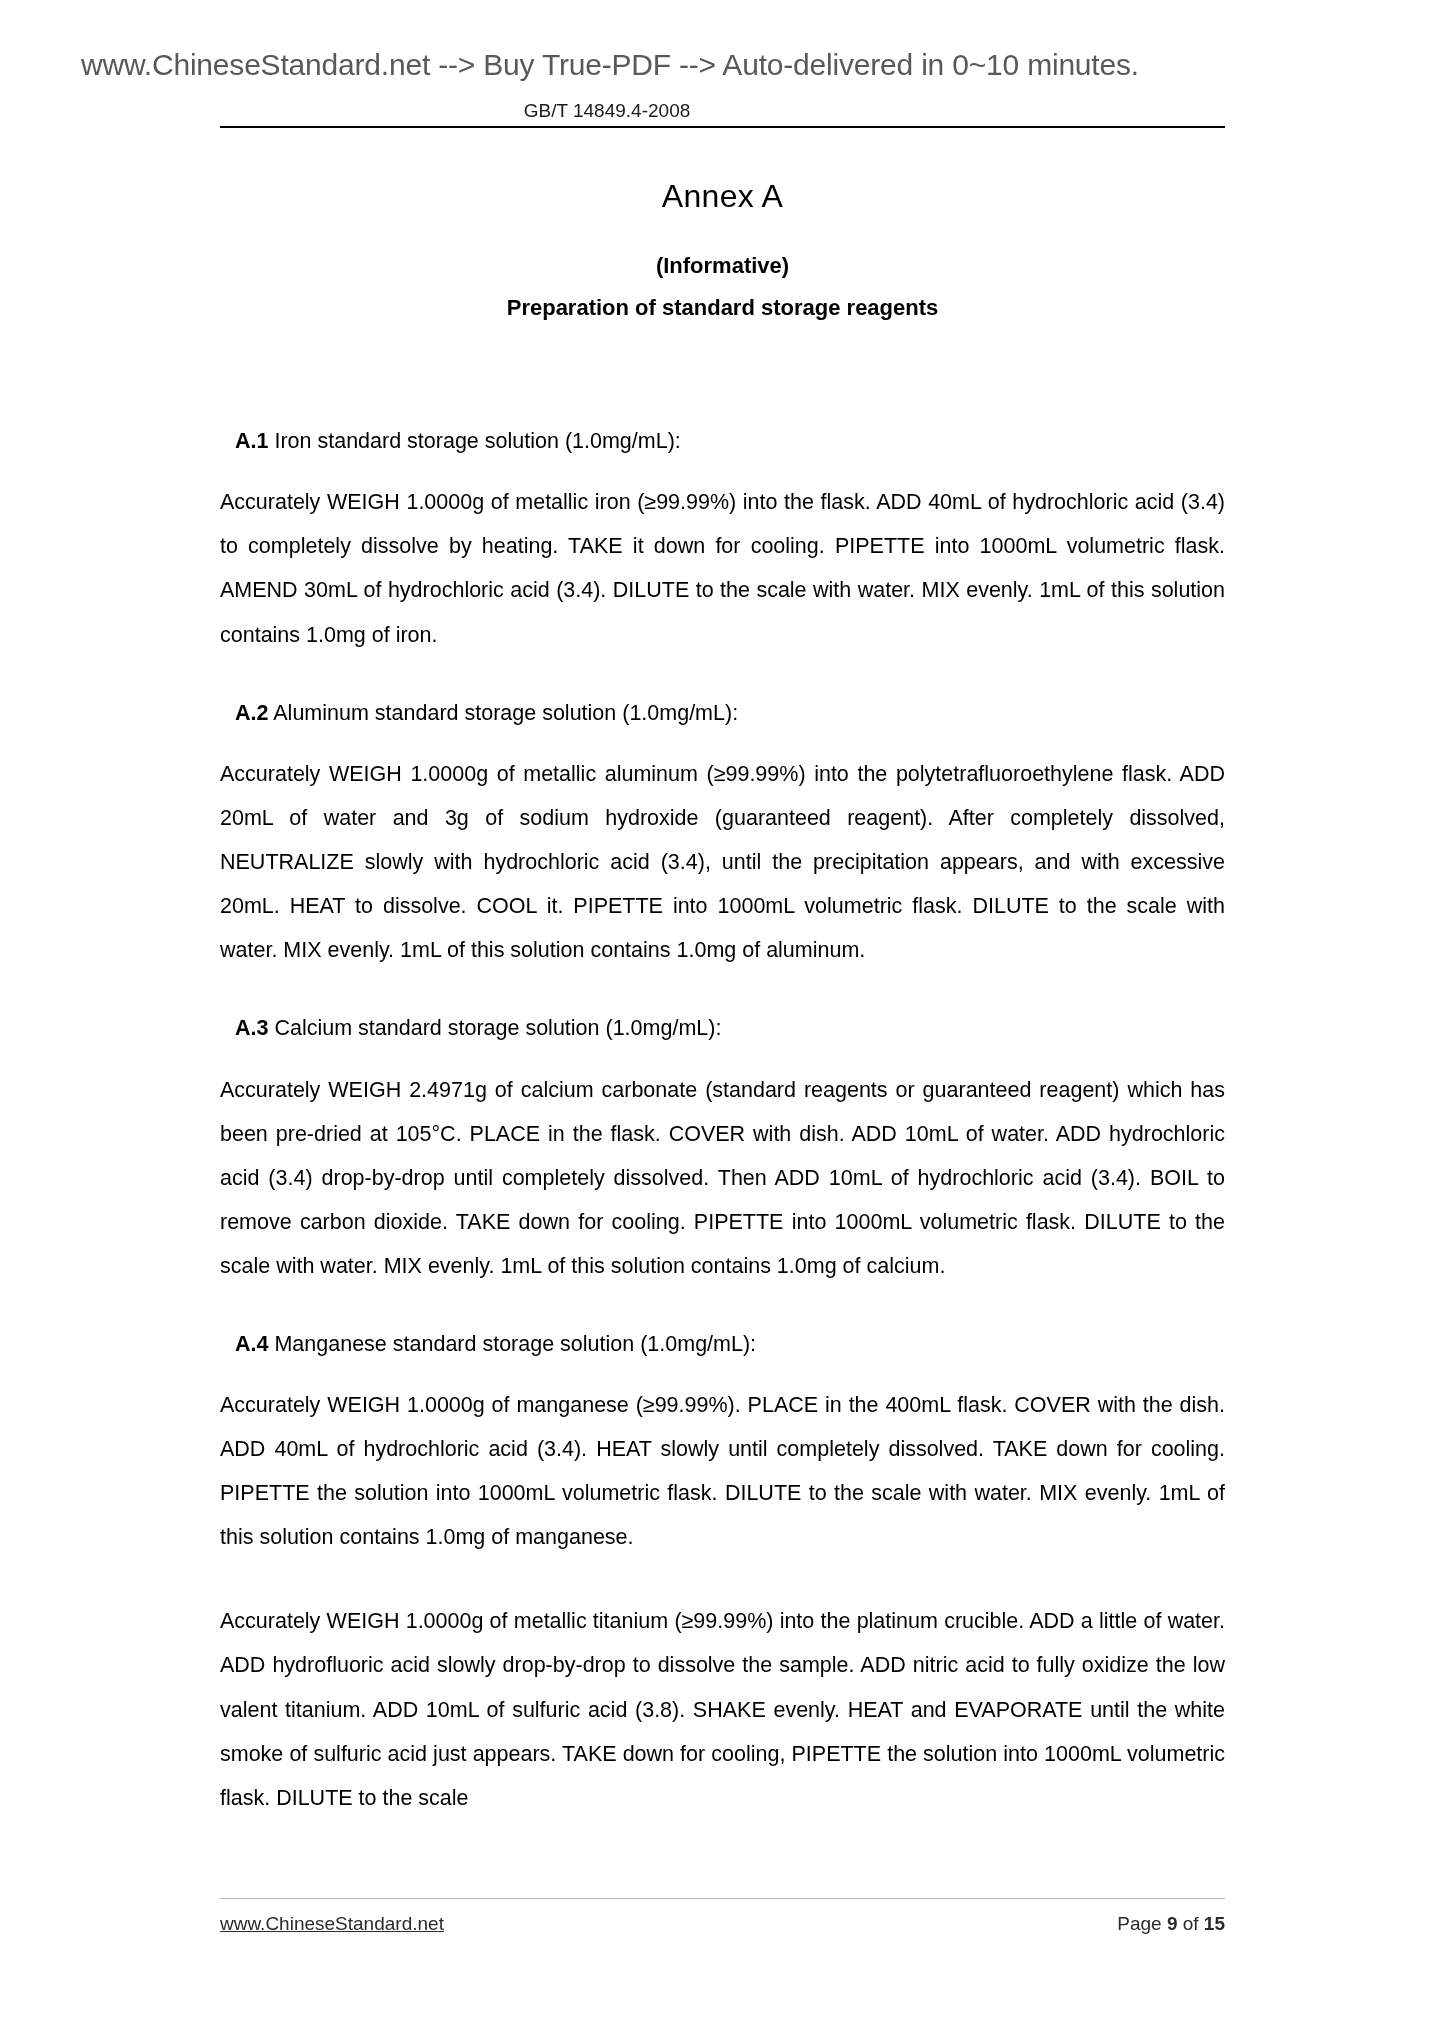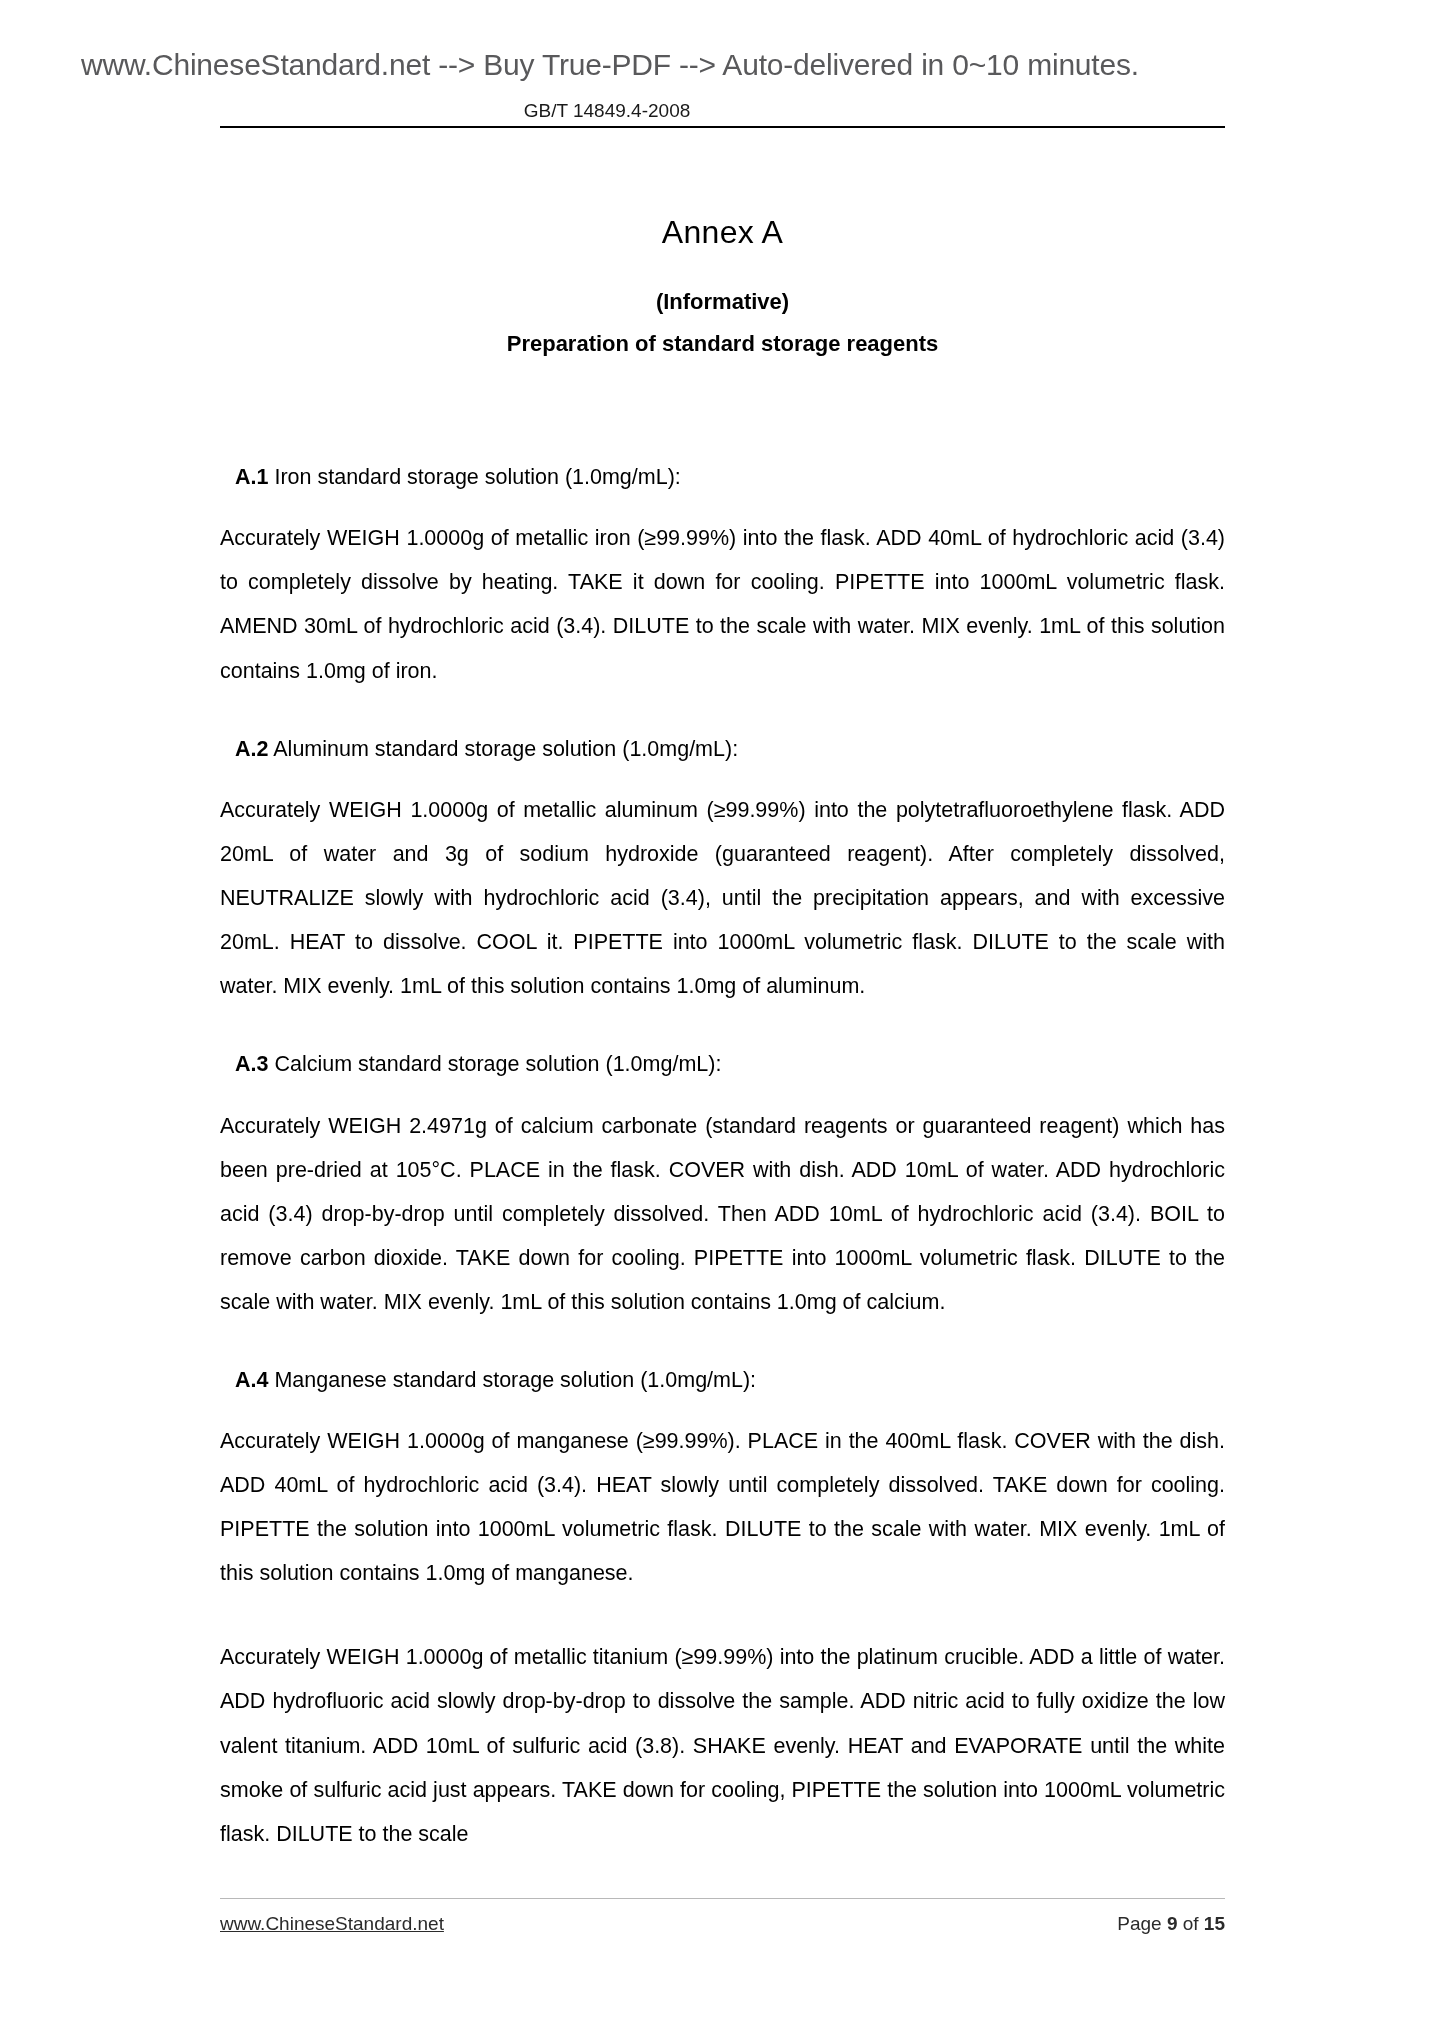--- a/index.html
+++ b/index.html
@@ -57,21 +57,21 @@
     top: 150px;
     left: 220px;
     width: 1005px;
   }
 
   
   .annex-title {
     text-align: center;
     font-size: 32px;
     font-weight: 400;
-    margin: 64px 0 0 0;
+    margin: 28px 0 0 0;
     letter-spacing: 0.3px;
   }
   .annex-sub1 {
     text-align: center;
     font-size: 22px;
     font-weight: bold;
     margin: 38px 0 8px 0;
   }
   .annex-sub2 {
     text-align: center;

